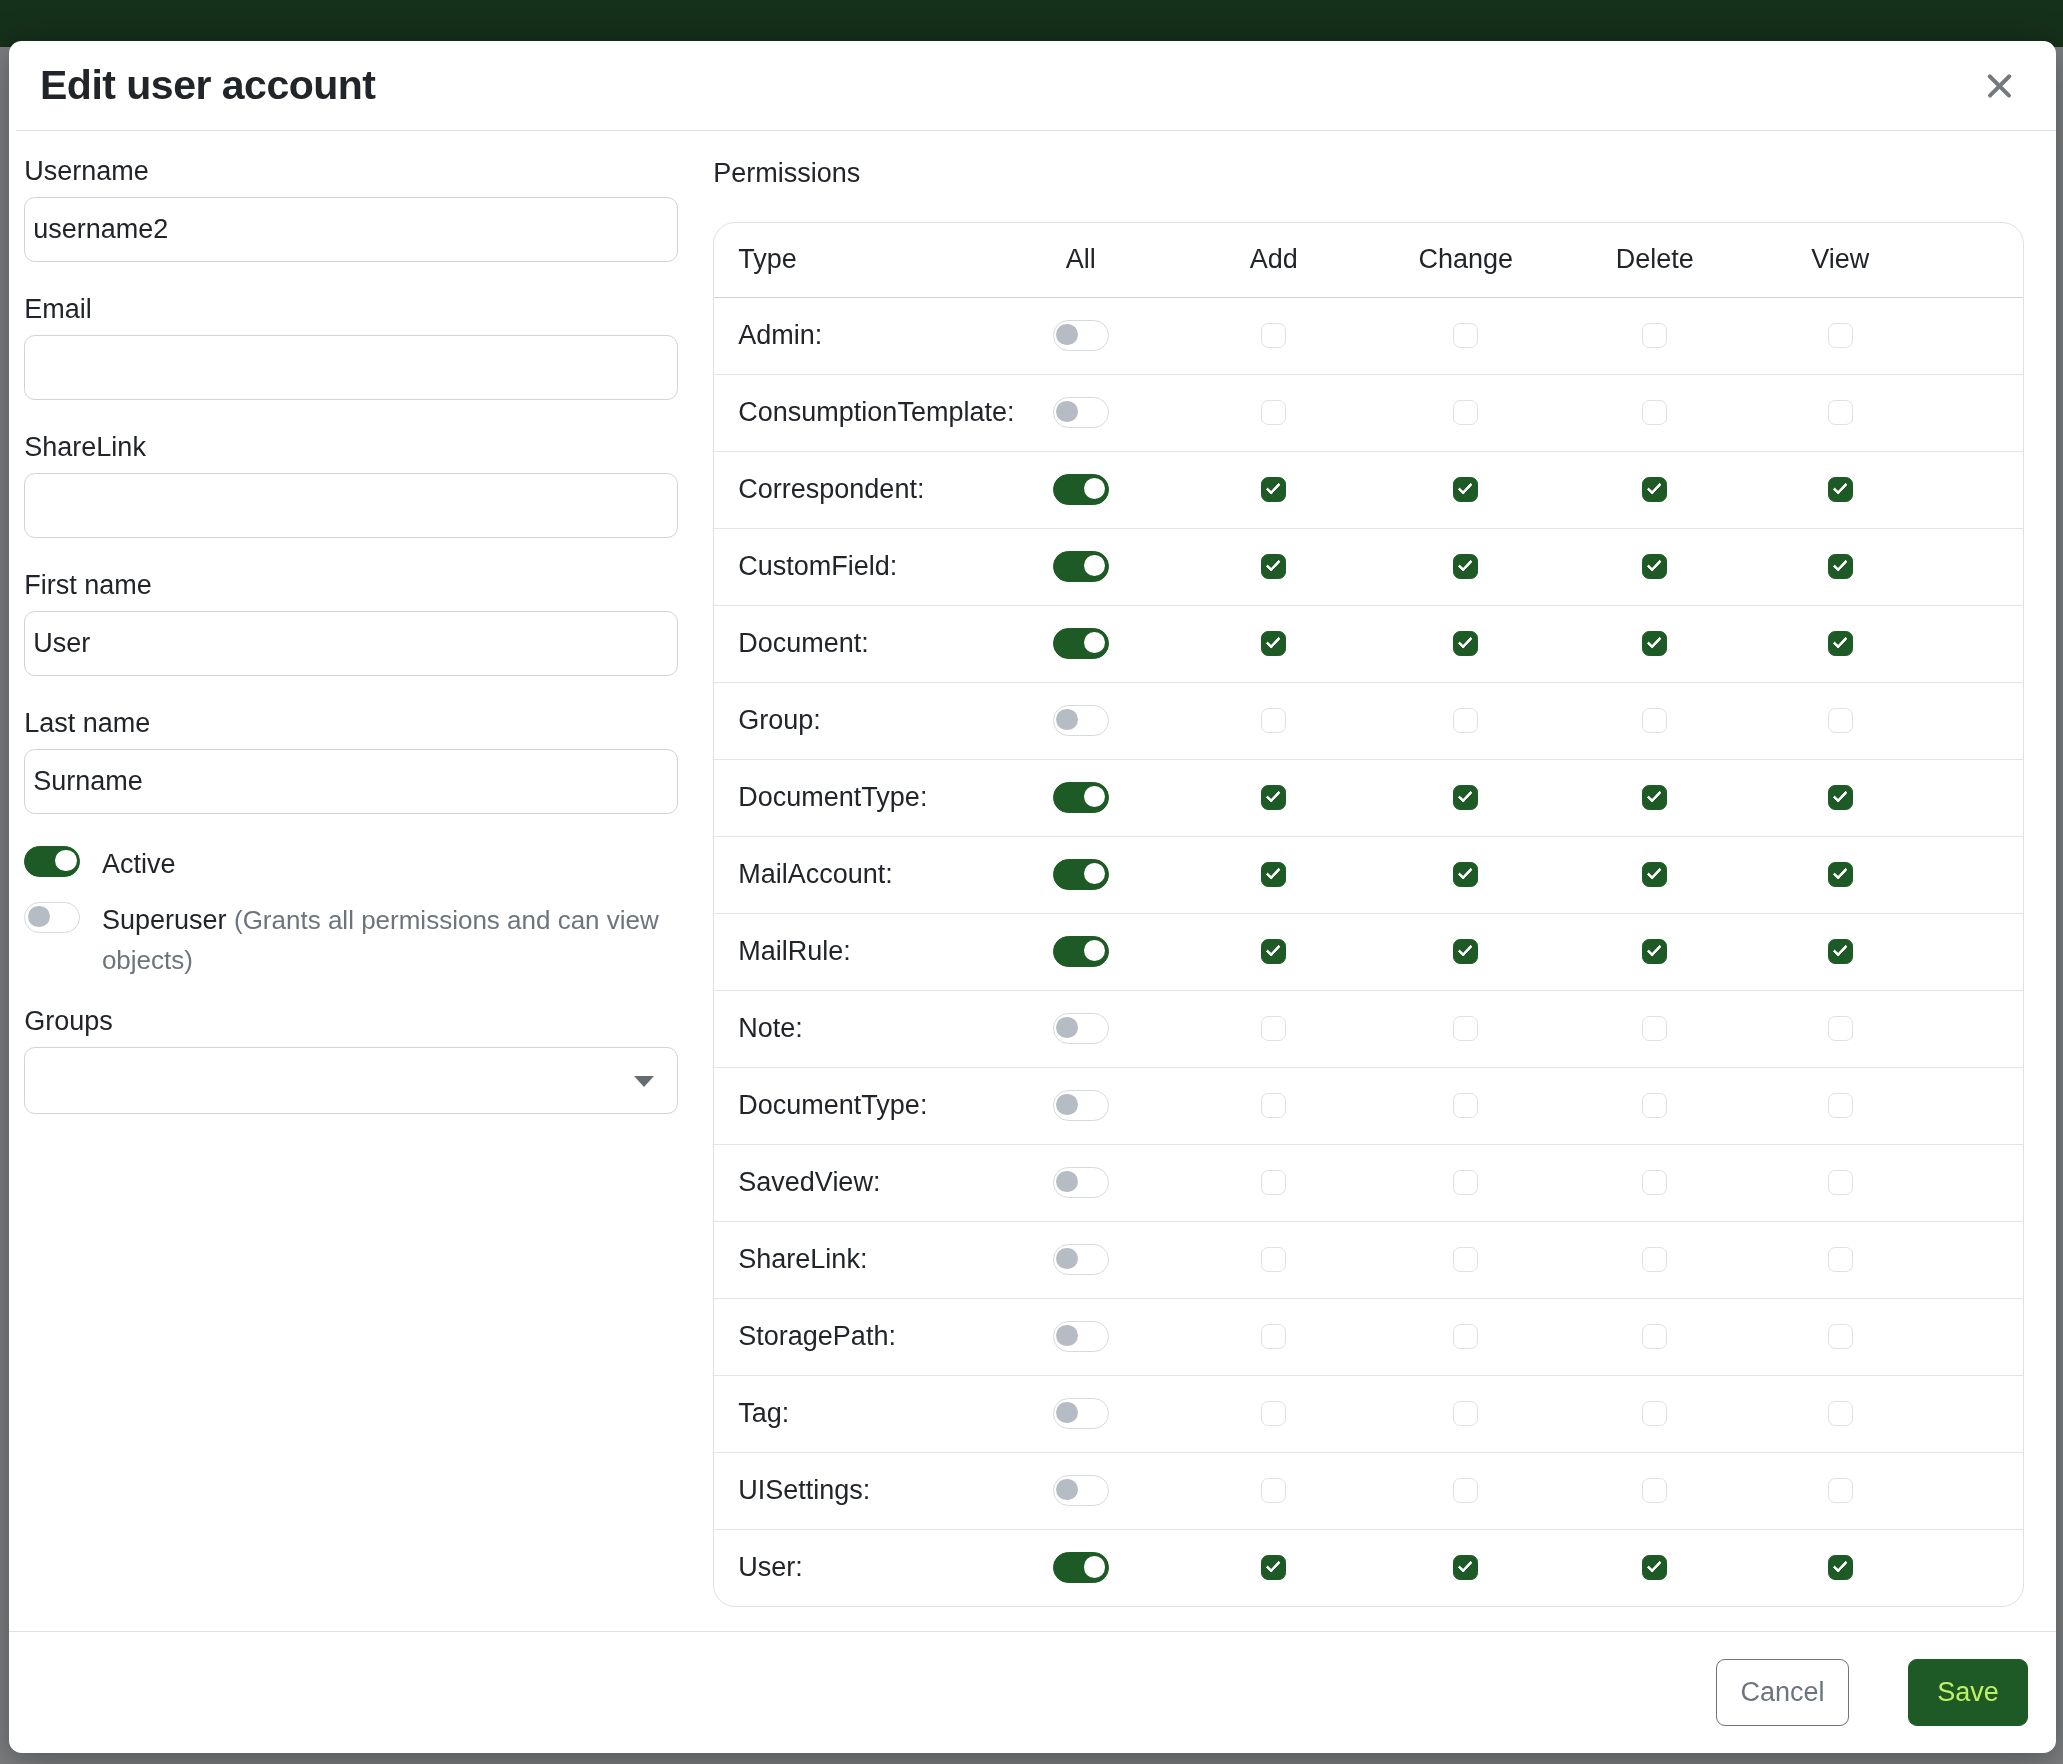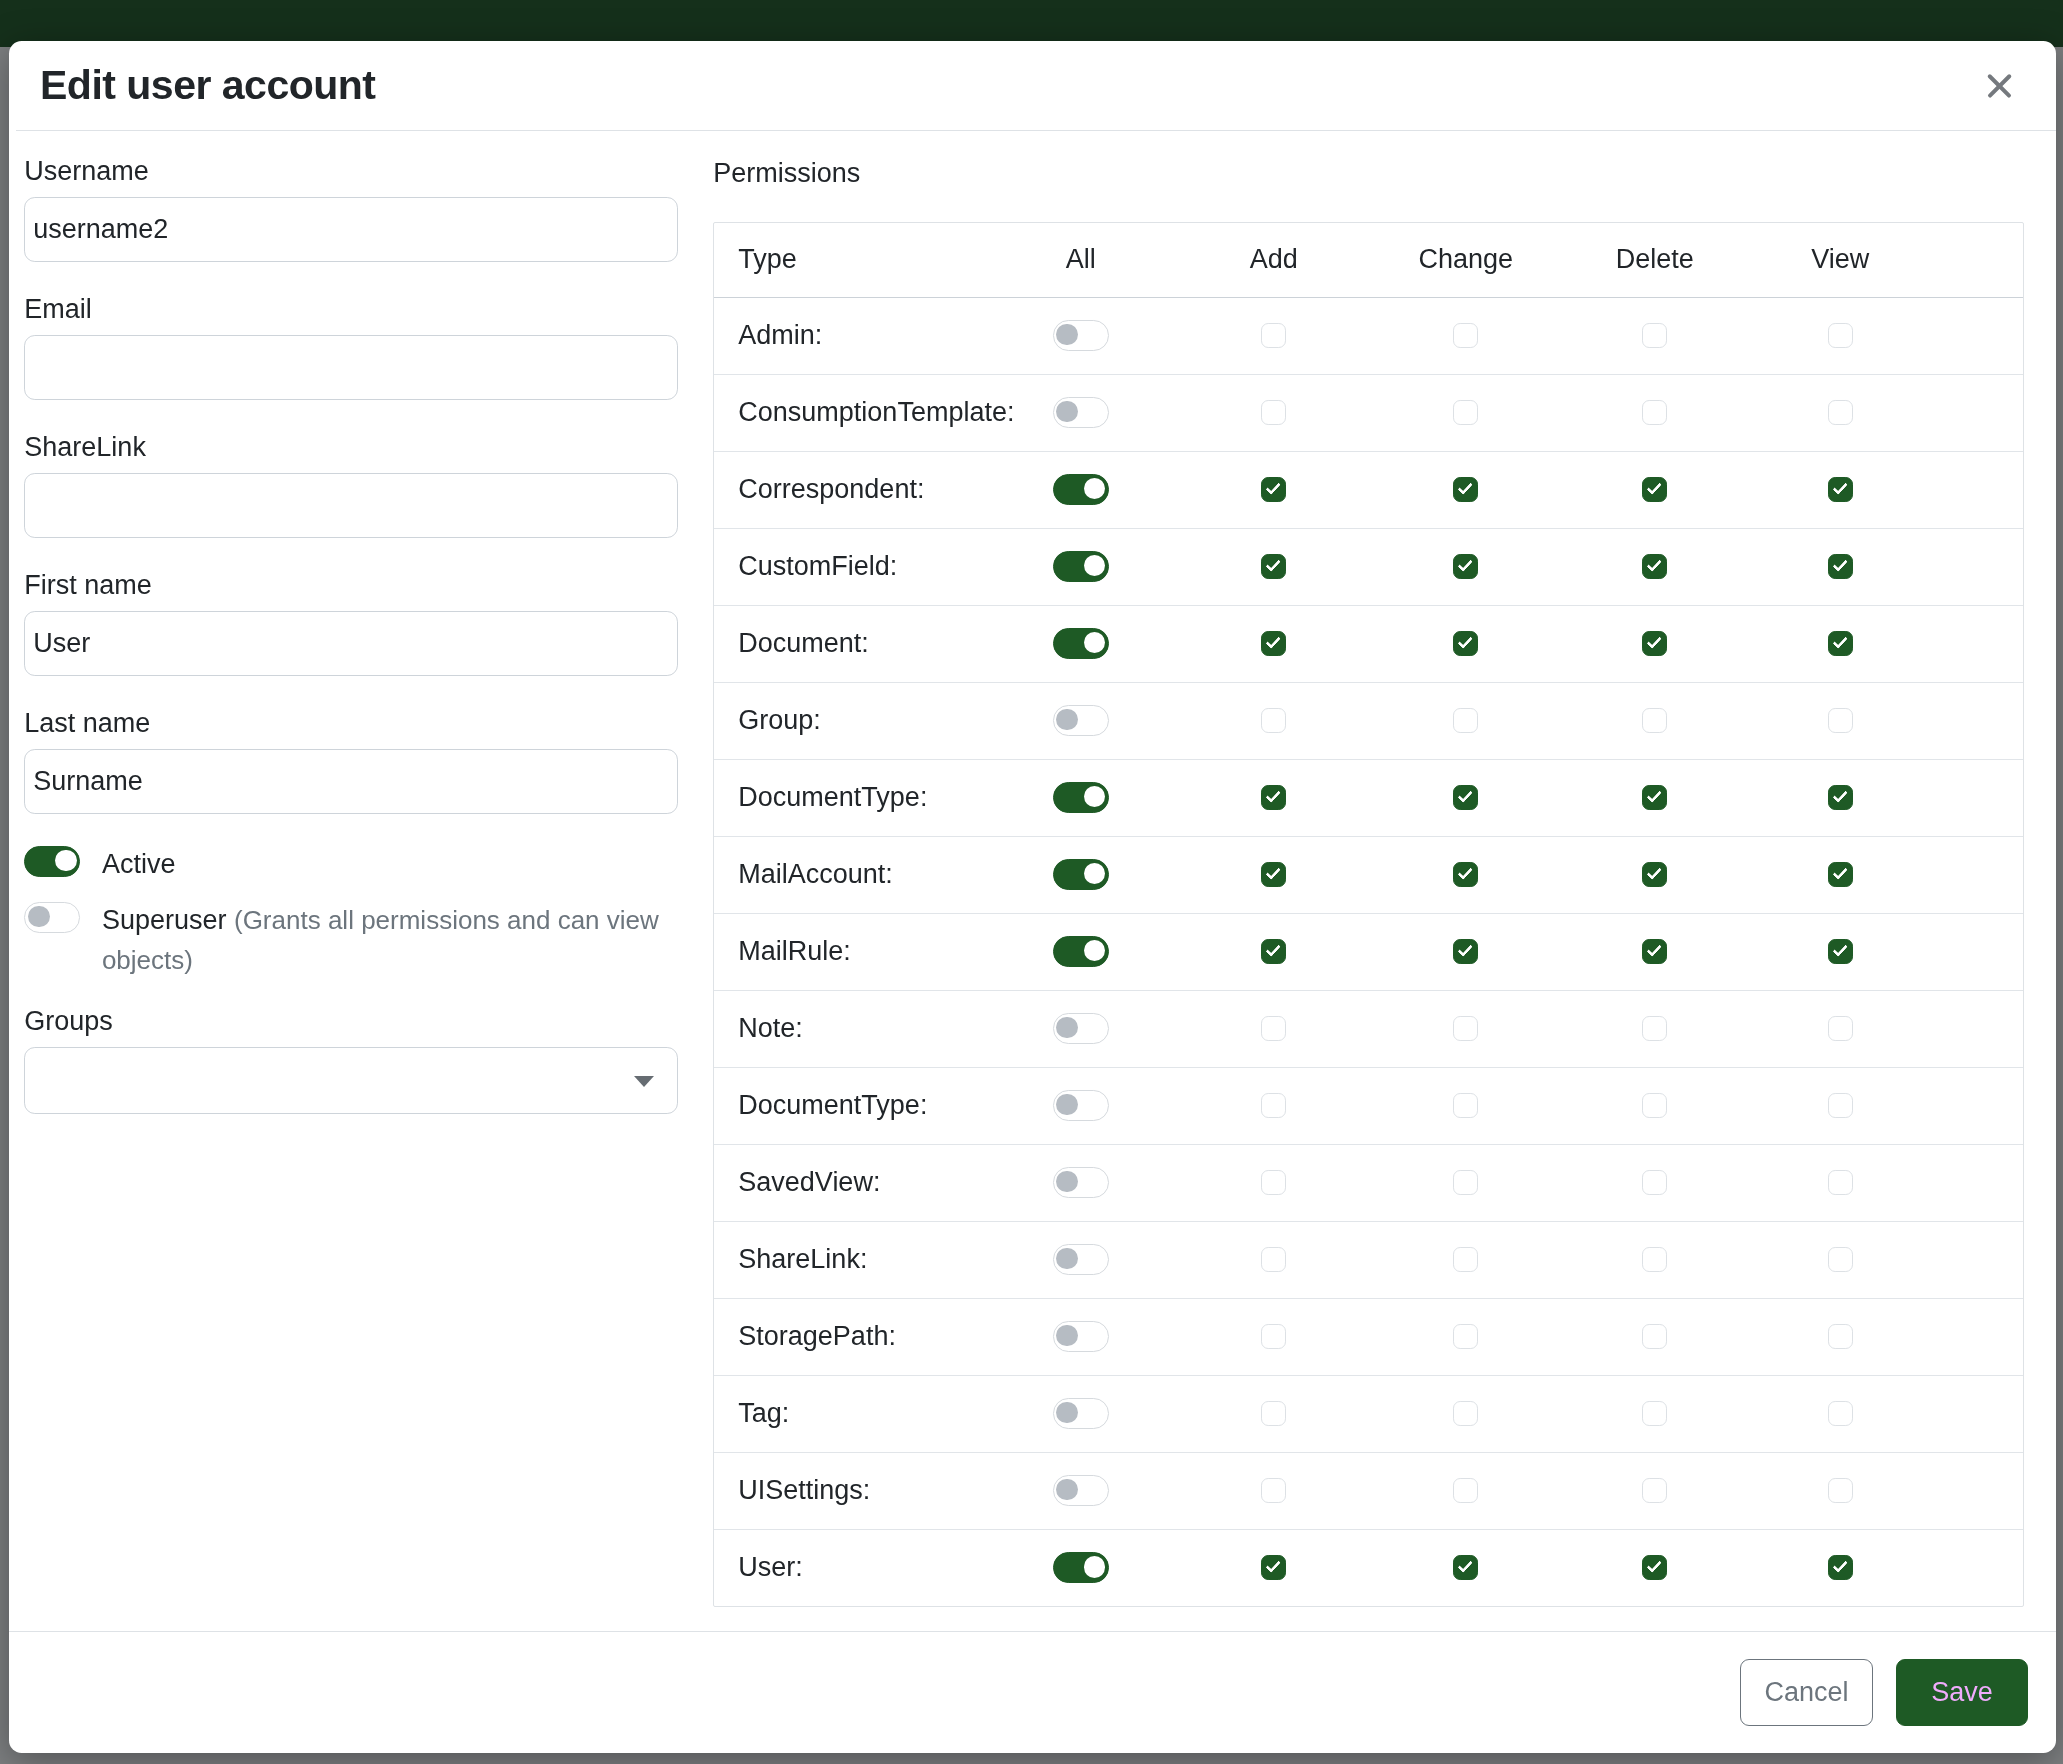--- a/index.html
+++ b/index.html
@@ -84,21 +84,21 @@
   }
   .caret-icon{
     position:absolute;right:23.4px;top:50%;margin-top:-4.5px;
     width:0;height:0;border-left:10px solid transparent;border-right:10px solid transparent;
     border-top:11.7px solid #666c72;
   }
   
   .right-col{flex:1 1 auto;margin-left:35px;}
   .perm-label{font-size:27px;line-height:34px;margin:1.8px 0 32px 0;}
   .table-wrap{
-    border:1.8px solid var(--border);border-radius:2px;overflow:hidden;width:1311px;
+    border:1.8px solid var(--border);border-radius:22px;overflow:hidden;width:1311px;
   }
   table{width:100%;border-collapse:collapse;table-layout:fixed;}
   thead th{
     height:74px;font-size:27px;font-weight:400;color:var(--text);
     text-align:center;vertical-align:middle;
     border-bottom:1.8px solid #ccd2d8;
   }
   thead th.type-head{text-align:left;padding-left:24px;}
   tbody tr{height:77px;}
   tbody tr + tr td{border-top:1.8px solid #e1e5e9;}
@@ -122,21 +122,21 @@
     padding-right:28px;gap:23px;
   }
   .btn{
     height:67px;border-radius:9px;font-family:"Liberation Sans", sans-serif;
     font-size:27px;cursor:pointer;display:inline-flex;align-items:center;justify-content:center;
   }
   .btn-cancel{
     width:133px;background:#fff;border:1.8px solid #6c757d;color:#6c757d;
   }
   .btn-save{
-    width:132px;background:var(--accent);border:1.8px solid var(--accent);color:#f0abfc;
+    width:120px;background:var(--accent);border:1.8px solid var(--accent);color:#bef264;margin-left:36px;
   }
 </style>
 </head>
 <body style="background: rgb(125, 127, 129);">
 
 <div class="app-strip" style="background: rgb(21, 48, 27);"></div>
 
 <div class="modal">
   <div class="modal-header">
     <div class="modal-title">Edit user account</div>

